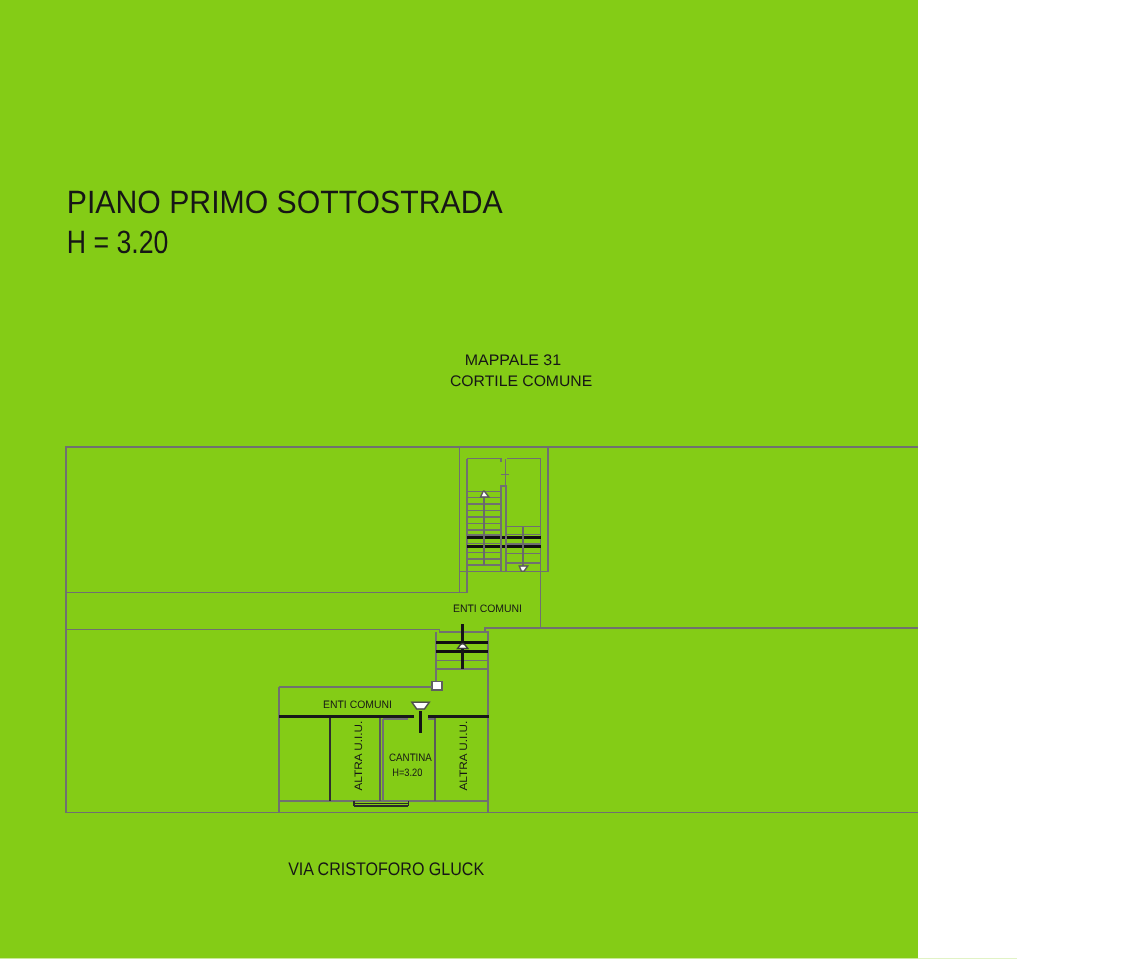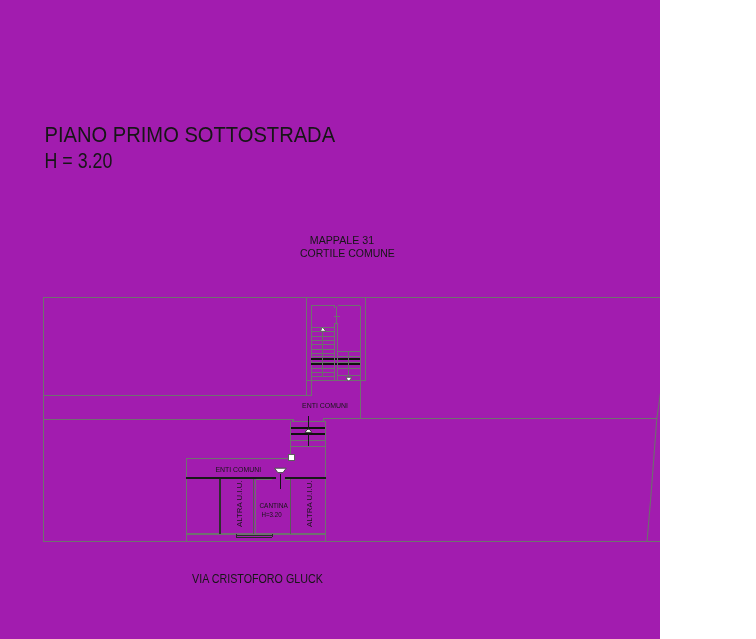--- a/index.html
+++ b/index.html
@@ -1,16 +1,16 @@
 <!DOCTYPE html>
 <html><head>
 <meta charset="utf-8">
 <style>
 html,body{margin:0;padding:0;background:#ffffff;}
-#page{position:relative;width:660px;height:639px;background:#a21caf;overflow:hidden;}
+#page{position:relative;width:612px;height:639px;background:#84cc16;overflow:hidden;}
 svg text{font-family:"Liberation Sans",sans-serif;fill:#161616;}
 </style>
 </head>
 <body>
 <div id="page">
 <svg width="756" height="639" viewBox="0 0 756 639" xmlns="http://www.w3.org/2000/svg" shape-rendering="crispEdges">
 
 <g>
         <text x="44.5" y="142" font-size="21.5" textLength="290.6" lengthAdjust="spacingAndGlyphs">PIANO PRIMO SOTTOSTRADA</text>
       </g>

